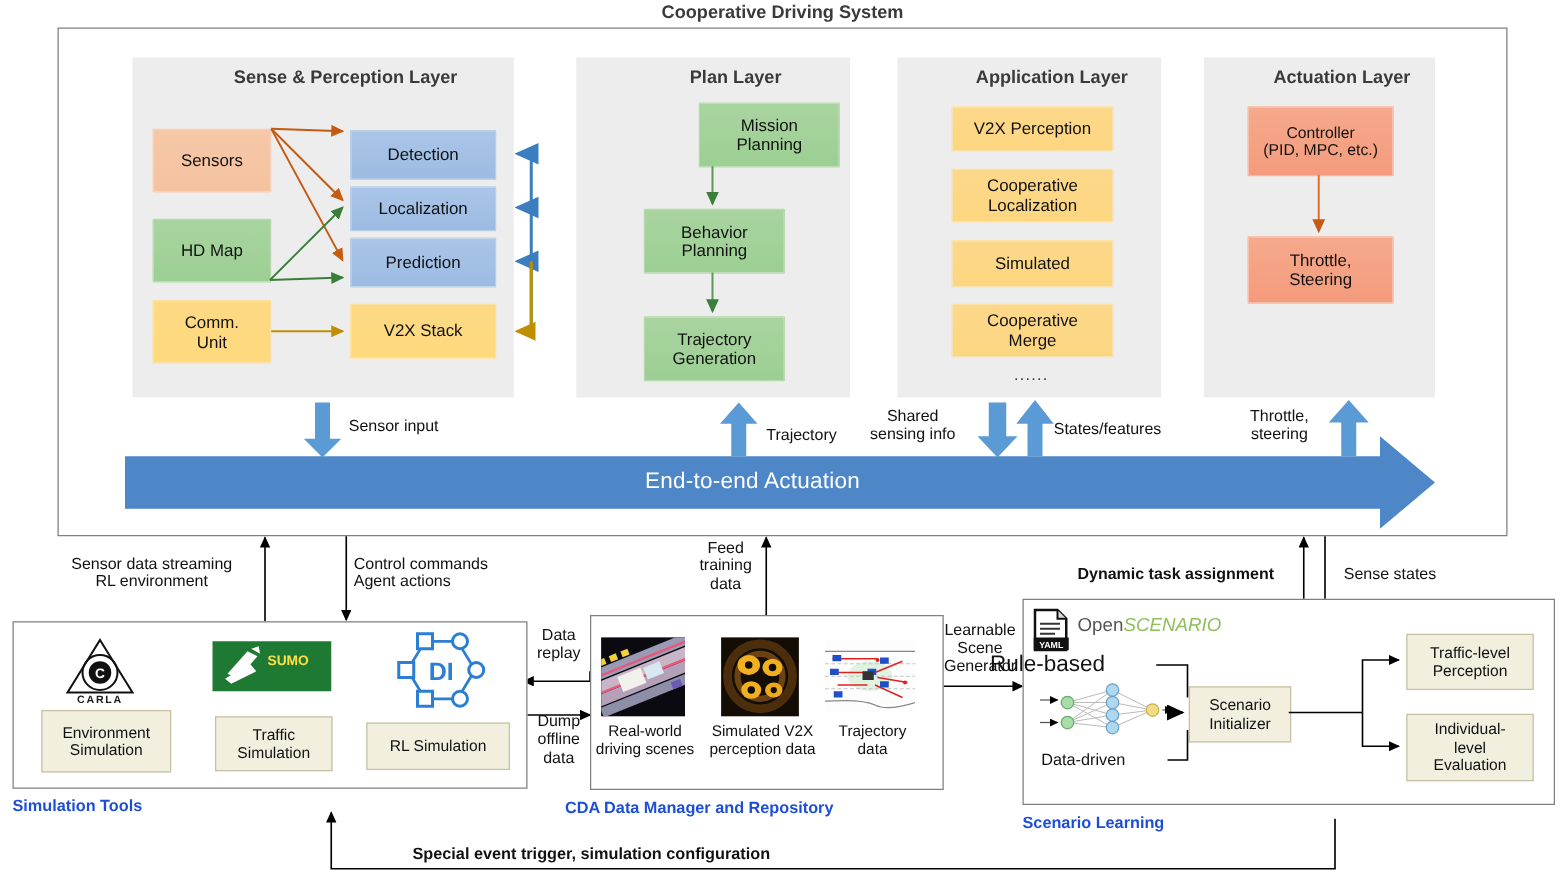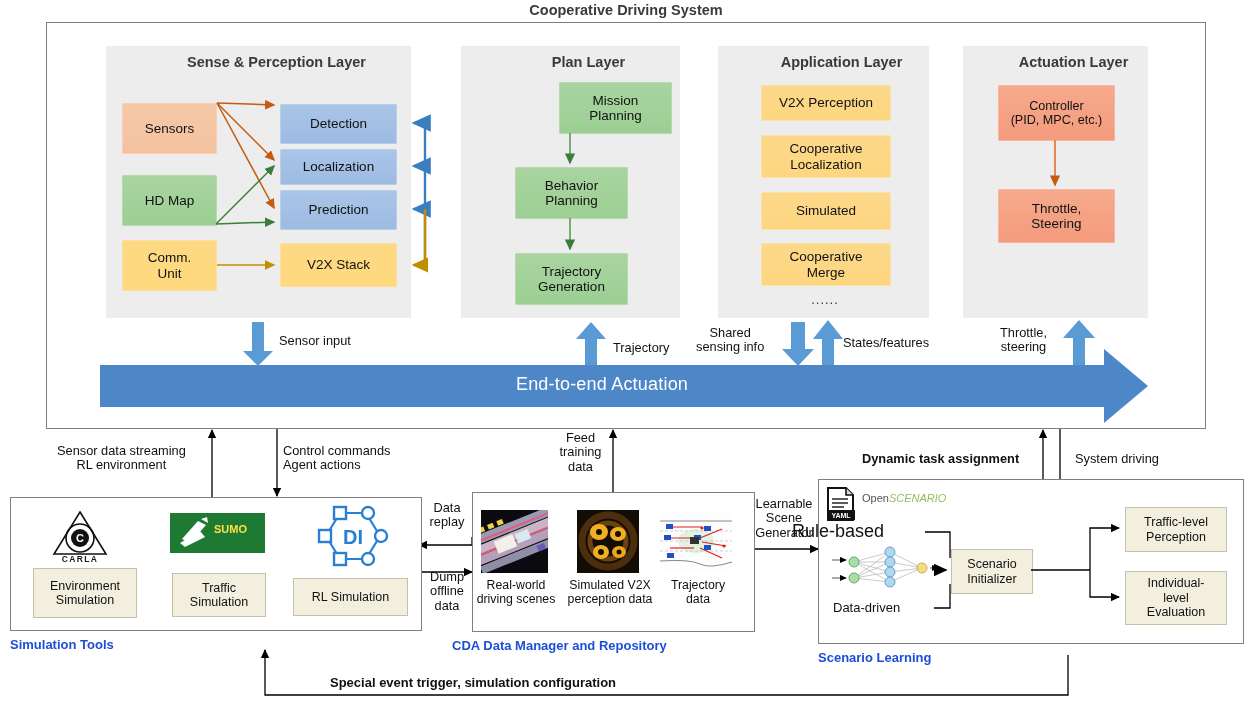--- a/index.html
+++ b/index.html
@@ -173,21 +173,21 @@
 </svg>
 
 <div class="anno" style="left:57px;top:444px;white-space:pre-line;text-align:center;">Sensor data streaming
 RL environment</div>
 <div class="anno" style="left:283px;top:444px;white-space:pre-line;">Control commands
 Agent actions</div>
 <div class="anno" style="left:553px;top:431px;white-space:pre-line;text-align:center;width:55px;">Feed
 training
 data</div>
 <div class="anno anno-b" style="left:862px;top:452px;">Dynamic task assignment</div>
-<div class="anno" style="left:1075px;top:452px;">System driving</div>
+<div class="anno" style="left:1075px;top:452px;">Sense states</div>
 <div class="anno" style="left:424px;top:501px;white-space:pre-line;text-align:center;width:46px;">Data
 replay</div>
 <div class="anno" style="left:424px;top:570px;white-space:pre-line;text-align:center;width:46px;">Dump
 offline
 data</div>
 <div class="anno" style="left:748px;top:497px;white-space:pre-line;text-align:center;width:72px;">Learnable
 Scene
 Generator</div>
 <div class="anno anno-b" style="left:330px;top:676px;font-size:13px;">Special event trigger, simulation configuration</div>
 
@@ -311,21 +311,21 @@
   <svg width="30" height="34">
     <path d="M2,1 L20,1 L27,8 L27,33 L2,33 Z" fill="#fff" stroke="#111" stroke-width="2"></path>
     <path d="M20,1 L20,8 L27,8" fill="#ddd" stroke="#111" stroke-width="1.6"></path>
     <line x1="6" y1="12" x2="22" y2="12" stroke="#333" stroke-width="1.6"></line>
     <line x1="6" y1="16" x2="22" y2="16" stroke="#333" stroke-width="1.6"></line>
     <line x1="6" y1="20" x2="18" y2="20" stroke="#333" stroke-width="1.6"></line>
     <rect x="1" y="23" width="28" height="10" fill="#111"></rect>
     <text x="15" y="31" font-size="7" font-weight="bold" fill="#fff" text-anchor="middle" font-family="Liberation Sans">YAML</text>
   </svg>
 </div>
-<div class="abs" style="left:862px;top:492px;font-size:11px;">
+<div class="abs" style="left:862px;top:492px;font-size:15px;">
   <span style="color:#555;">Open</span><span style="color:#8fbf5a;font-style:italic;">SCENARIO</span>
 </div>
 
 <div class="anno" style="left:792px;top:521px;font-size:18px;">Rule-based</div>
 <div class="anno" style="left:833px;top:601px;font-size:13px;">Data-driven</div>
 
 <div class="logo-wrap" style="left:830px;top:540px;width:115px;height:58px;">
   <svg width="115" height="58">
     <g stroke="#bbb" stroke-width=".8">
       <line x1="24" y1="22" x2="60" y2="12"></line>

